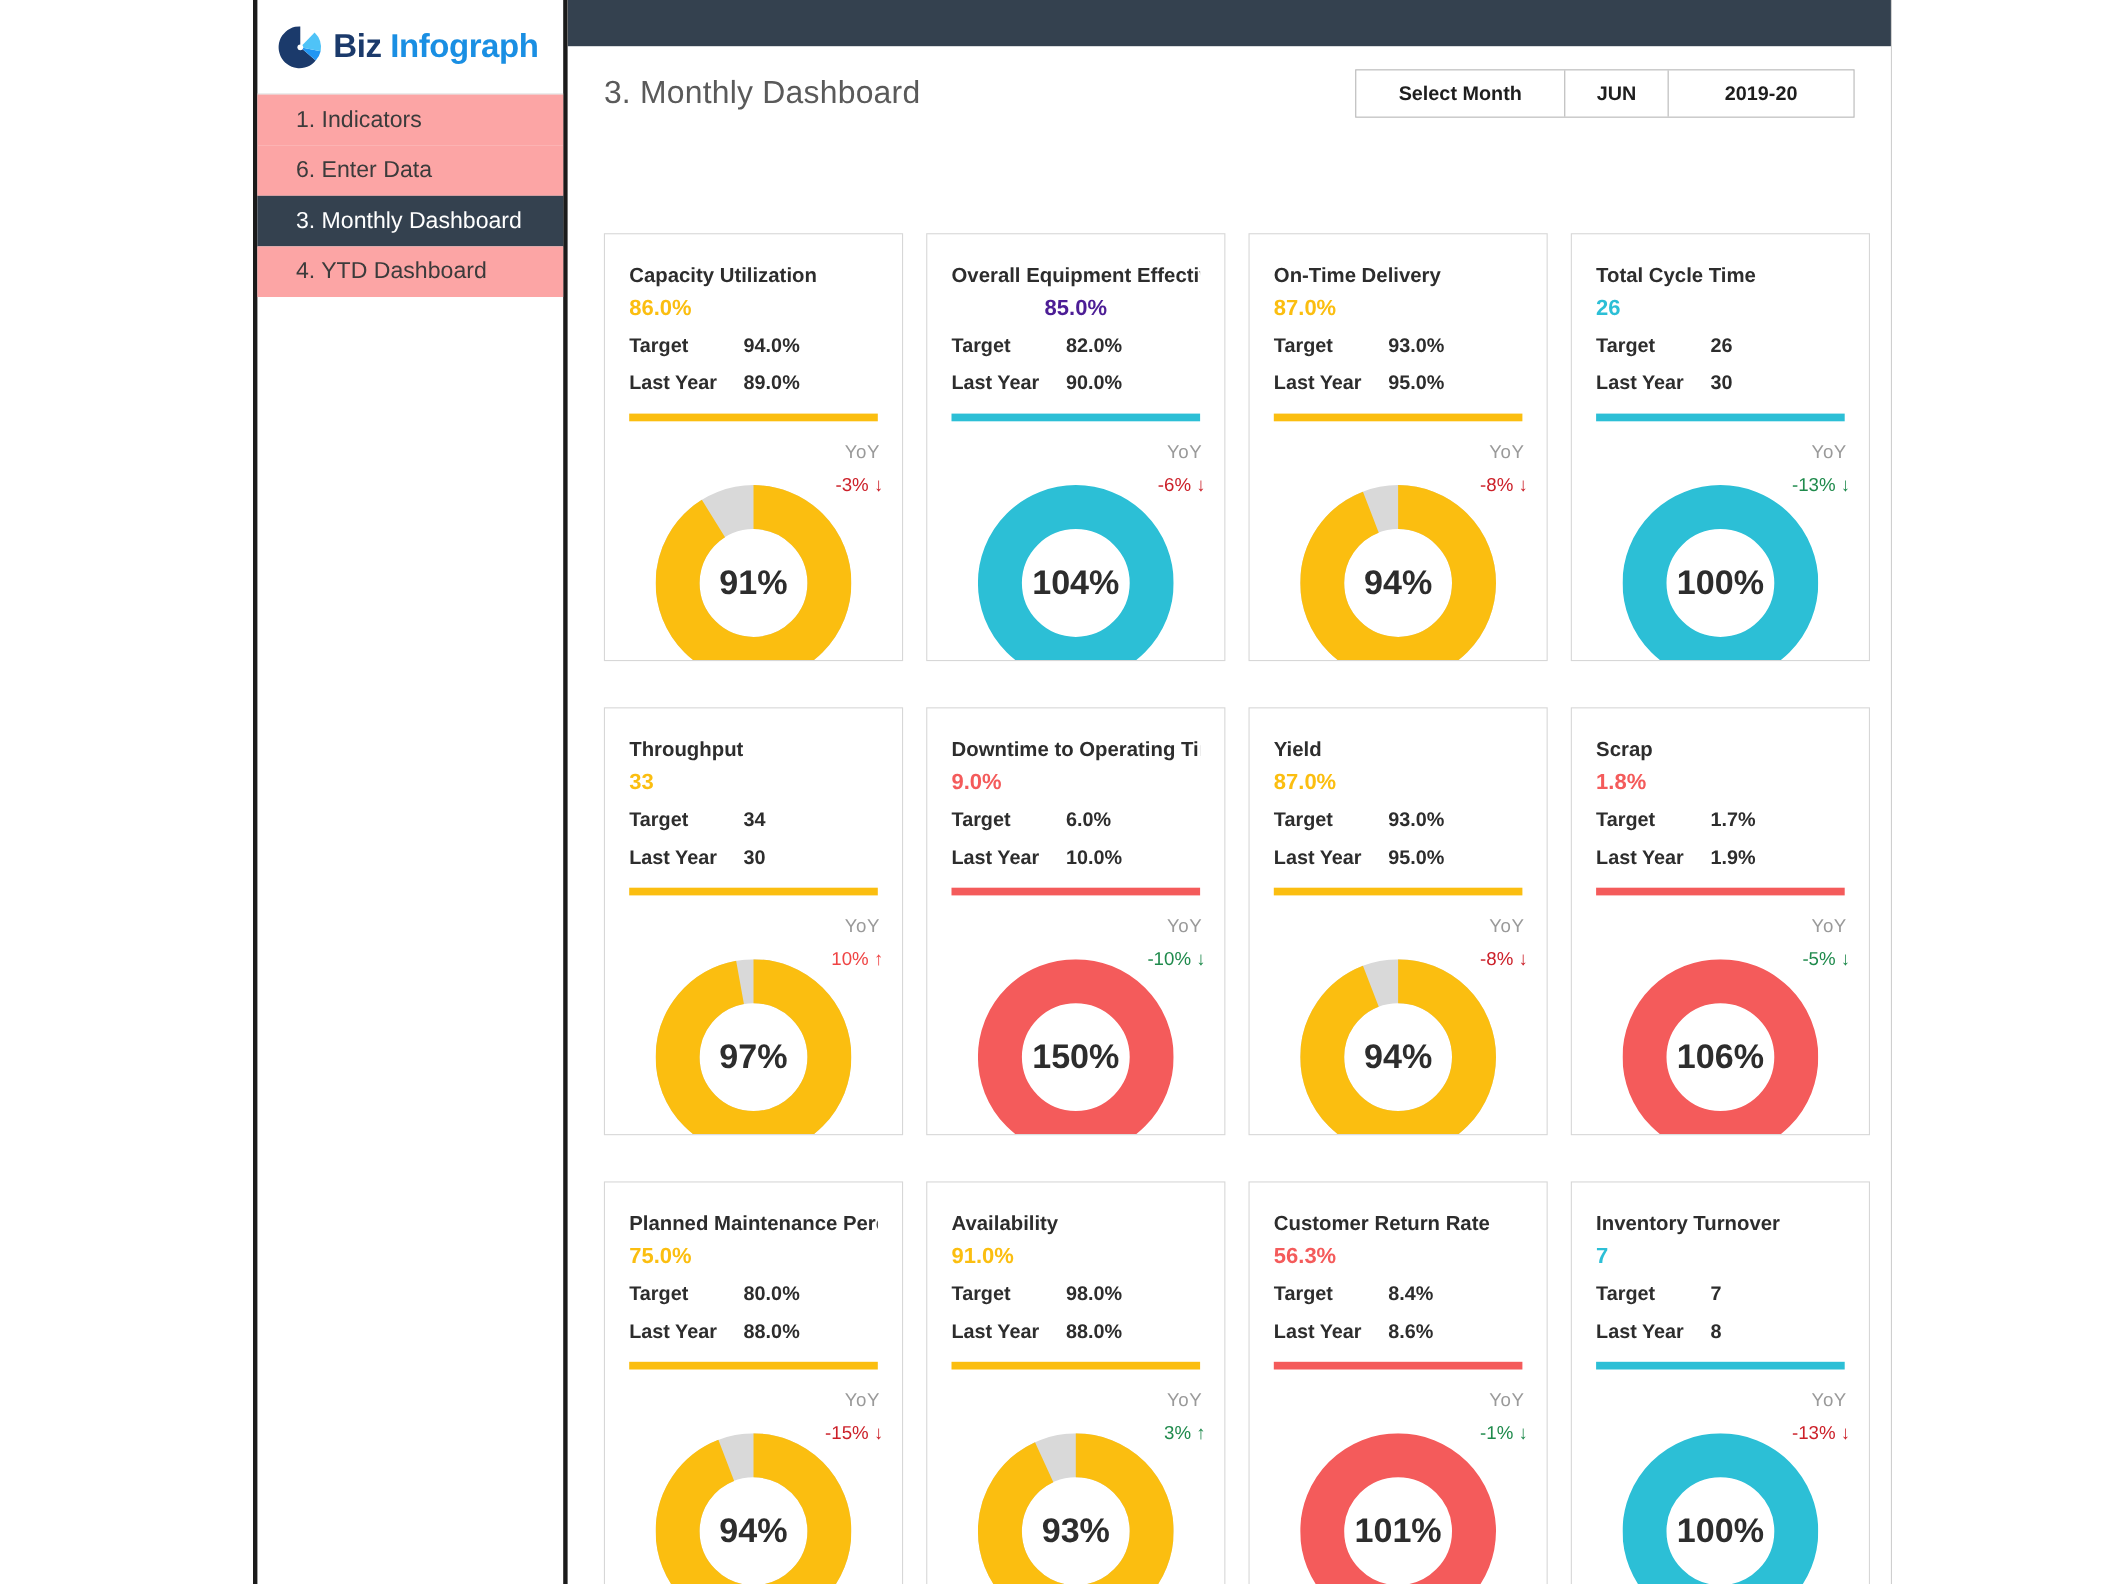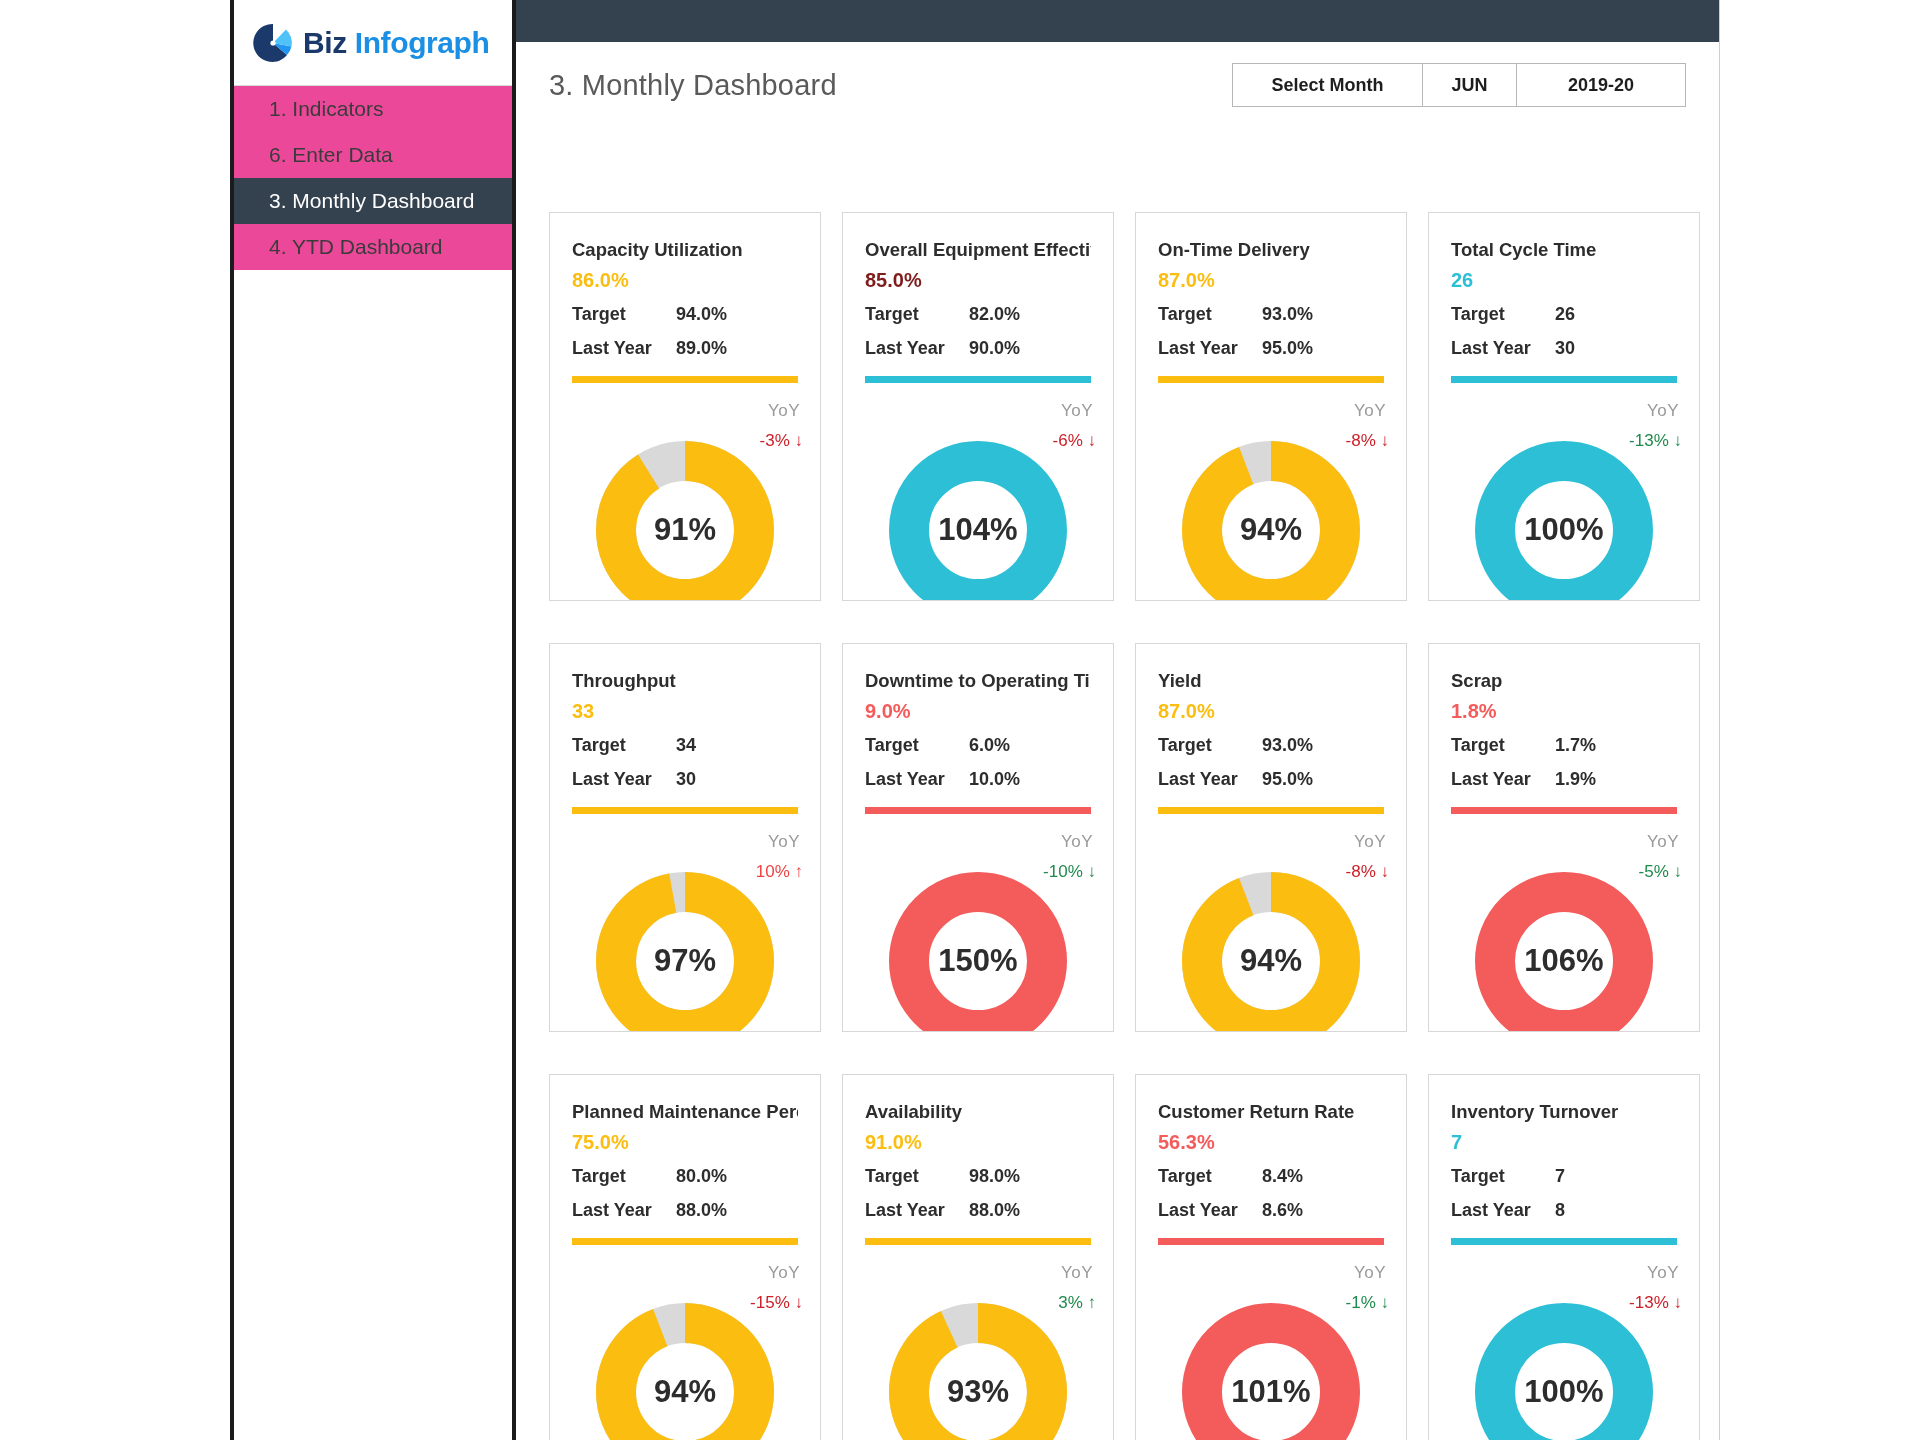--- a/index.html
+++ b/index.html
@@ -26,21 +26,21 @@
     border-bottom: 1px solid #d9d9d9;
   }
   #logo-mark { width: 42px; height: 42px; flex: 0 0 42px; }
   #logo-text { font-size: 30px; font-weight: bold; letter-spacing: -0.4px; white-space: nowrap; }
   .logo-biz { color: #1b3a6b; }
   .logo-info { color: #1a8fe3; }
 
   .nav-item {
     height: 46px; display: flex; align-items: center;
     padding-left: 35px; font-size: 21px; color: #3b3b3b;
-    background: #ec4899; white-space: nowrap;
+    background: #fca5a5; white-space: nowrap;
   }
   .nav-item.active { background: #34414f; color: #ffffff; }
 
   
   #main {
     position: absolute; left: 516px; top: 0px;
     width: 1204px; height: 1460px;
     background: #ffffff;
     border-right: 1px solid #cfcfcf;
   }
@@ -178,21 +178,21 @@
             <div class="yoy-value" style="color: rgb(204, 32, 41);"><span>-3%</span> <span>↓</span></div>
             <div class="donut-wrap"><svg viewBox="0 0 178 178" width="178" height="178">
                 <circle cx="89" cy="89" r="69" fill="none" stroke="#D9D9D9" stroke-width="40"></circle>
                 <circle cx="89" cy="89" r="69" fill="none" stroke="#FBBE10" stroke-width="40" stroke-dasharray="394.52120543780626 433.53978619539146" transform="rotate(-90 89 89)"></circle>
               </svg><div class="donut-center">91%</div></div>
           </div>
         </div>
         <div class="card">
           <div class="card-top">
             <div class="kpi-name">Overall Equipment Effective</div>
-            <div class="kpi-actual" style="color: #7f1d1d;">85.0%</div>
+            <div class="kpi-actual" style="color: #4c1d95; text-align: center;">85.0%</div>
             <div class="kpi-line">
               <span class="lbl" style="min-width: 104px;">Target</span>
               <span class="val">82.0%</span>
             </div>
             <div class="kpi-line">
               <span class="lbl" style="min-width: 104px;">Last Year</span>
               <span class="val">90.0%</span>
             </div>
             <div class="underline" style="background: rgb(44, 191, 214);"></div>
           </div>

